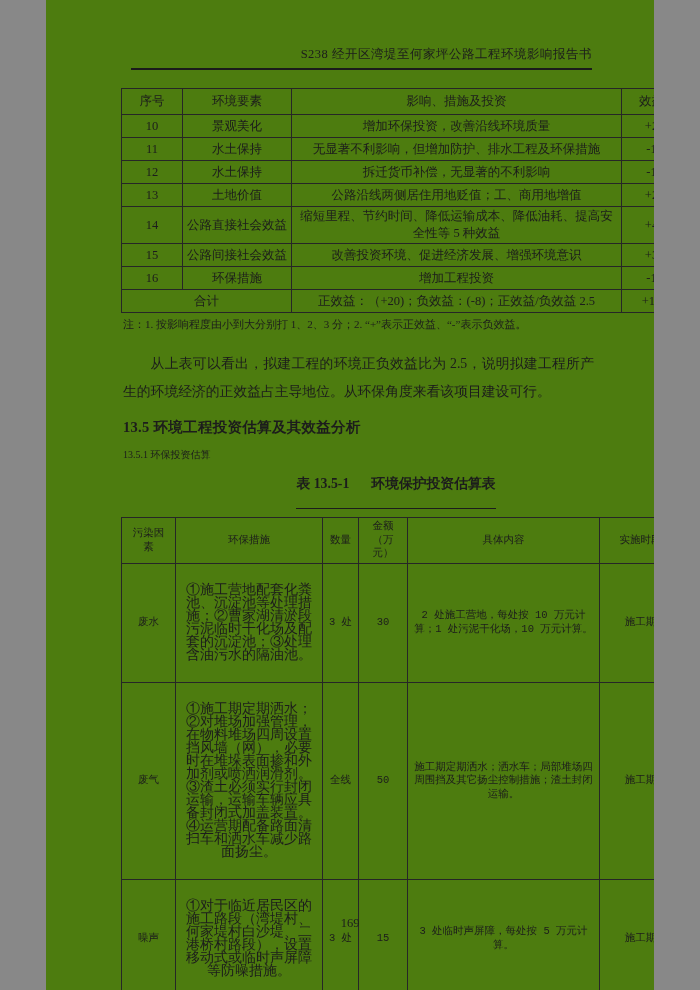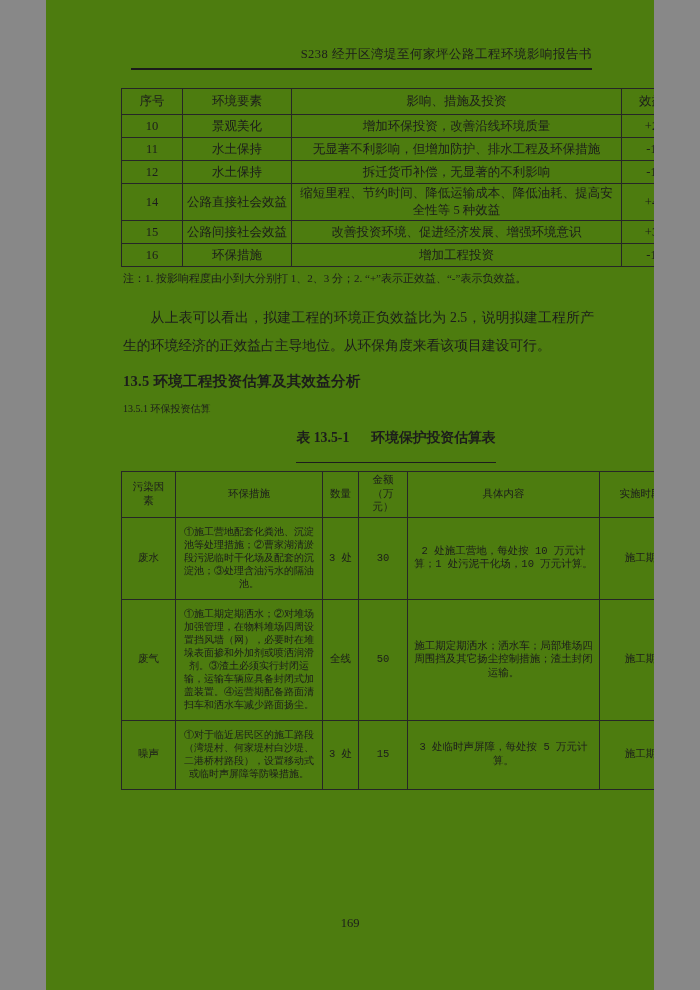--- a/index.html
+++ b/index.html
@@ -94,23 +94,23 @@
   .t2 th, .t2 td {
     border:1px solid #262626;
     text-align:center;
     vertical-align:middle;
     padding:2px 4px;
     font-weight:normal;
     line-height:13.5px;
   }
   .t2 th { height:40px; }
   .t2 td.measures {
-    font-size:10px;
+    font-size:14px;
     line-height:13px;
-    padding:8px 4px;
+    padding:20px 4px;
   }
   .t2 th.squeeze { padding:2px 10px; }
   
   .page-no {
     position:absolute;
     left:0; right:0; top:916px;
     text-align:center;
     font-size:12.5px;
   }
 </style>
@@ -151,37 +151,48 @@
         <td>水土保持</td>
         <td>无显著不利影响，但增加防护、排水工程及环保措施</td>
         <td>-1</td>
       </tr>
       <tr>
         <td>12</td>
         <td>水土保持</td>
         <td>拆迁货币补偿，无显著的不利影响</td>
         <td>-1</td>
       </tr>
+      <tr>
+        <td>13</td>
+        <td>土地价值</td>
+        <td>公路沿线两侧居住用地贬值；工、商用地增值</td>
+        <td>+2</td>
+      </tr>
       <tr class="tall">
         <td>14</td>
         <td>公路直接社会效益</td>
         <td>缩短里程、节约时间、降低运输成本、降低油耗、提高安全性等 5 种效益</td>
         <td>+4</td>
       </tr>
       <tr>
         <td>15</td>
         <td>公路间接社会效益</td>
         <td>改善投资环境、促进经济发展、增强环境意识</td>
         <td>+3</td>
       </tr>
       <tr>
         <td>16</td>
         <td>环保措施</td>
         <td>增加工程投资</td>
         <td>-1</td>
+      </tr>
+      <tr>
+        <td colspan="2">合计</td>
+        <td>正效益：（+20)；负效益：(-8)；正效益/负效益 2.5</td>
+        <td>+12</td>
       </tr>
     </tbody>
   </table>
 
   <div class="note">注：1. 按影响程度由小到大分别打 1、2、3 分；2. “+”表示正效益、“-”表示负效益。</div>
 
   <p class="body-para">从上表可以看出，拟建工程的环境正负效益比为 2.5，说明拟建工程所产生的环境经济的正效益占主导地位。从环保角度来看该项目建设可行。</p>
 
   <div class="h-main">13.5  环境工程投资估算及其效益分析</div>
   <div class="h-sub">13.5.1  环保投资估算</div>

